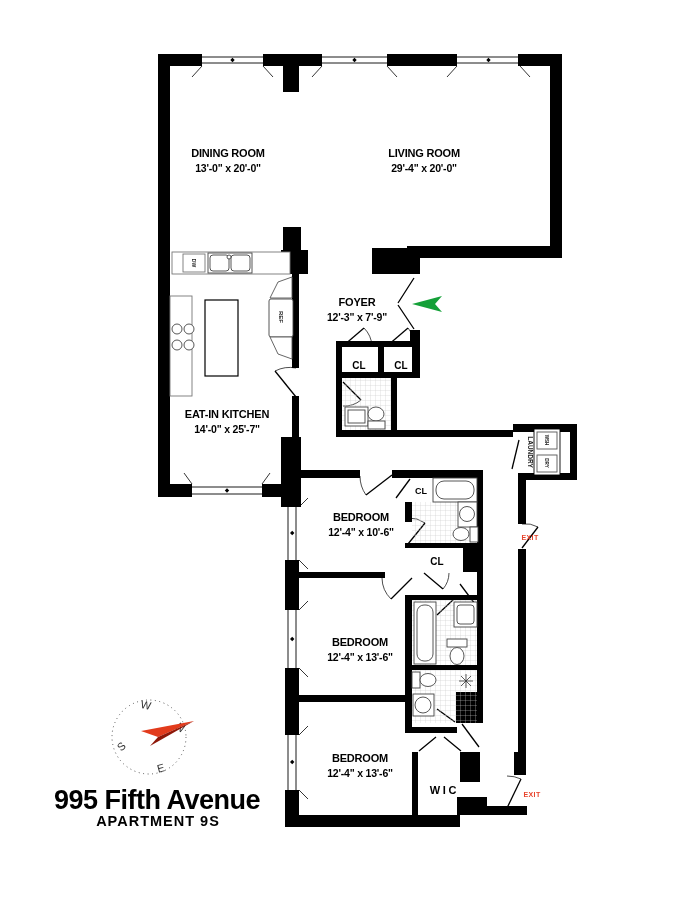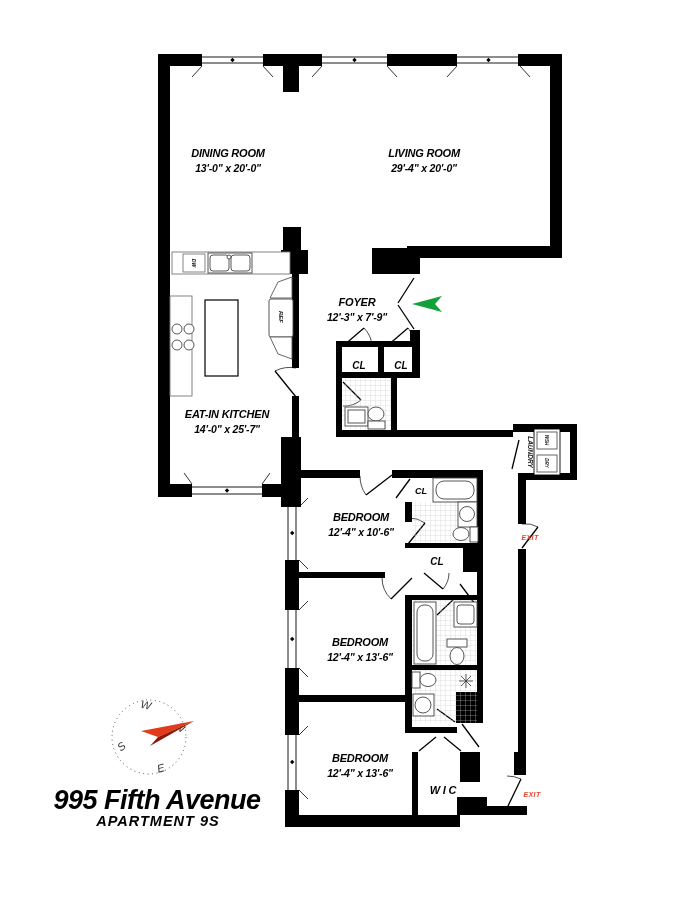--- a/index.html
+++ b/index.html
@@ -1,17 +1,17 @@
 <!DOCTYPE html>
 <html><head>
 <meta charset="utf-8">
 <style>
   html,body{margin:0;padding:0;background:#ffffff;}
   .page{position:relative;width:694px;height:906px;background:#ffffff;overflow:hidden;
-        font-family:"Liberation Sans", sans-serif;font-style:italic;}
+        font-family:"Liberation Sans", sans-serif;}
   svg{position:absolute;left:0;top:0;}
   text{font-family:"Liberation Sans", sans-serif;}
   .room-name{font-size:11px;font-weight:700;letter-spacing:-0.2px;}
   .room-dims{font-size:10.5px;font-weight:700;letter-spacing:-0.2px;}
   .cl{font-size:10px;font-weight:700;}
   .tiny{font-size:5px;font-weight:700;fill:#222;}
   .exit{font-size:7px;font-weight:700;letter-spacing:0.4px;}
   .title-main{font-size:27px;font-weight:700;letter-spacing:-0.5px;fill:#000;}
   .title-sub{font-size:14.5px;font-weight:700;letter-spacing:1px;fill:#000;}
   .compass-letter{font-size:11px;fill:#333;}

